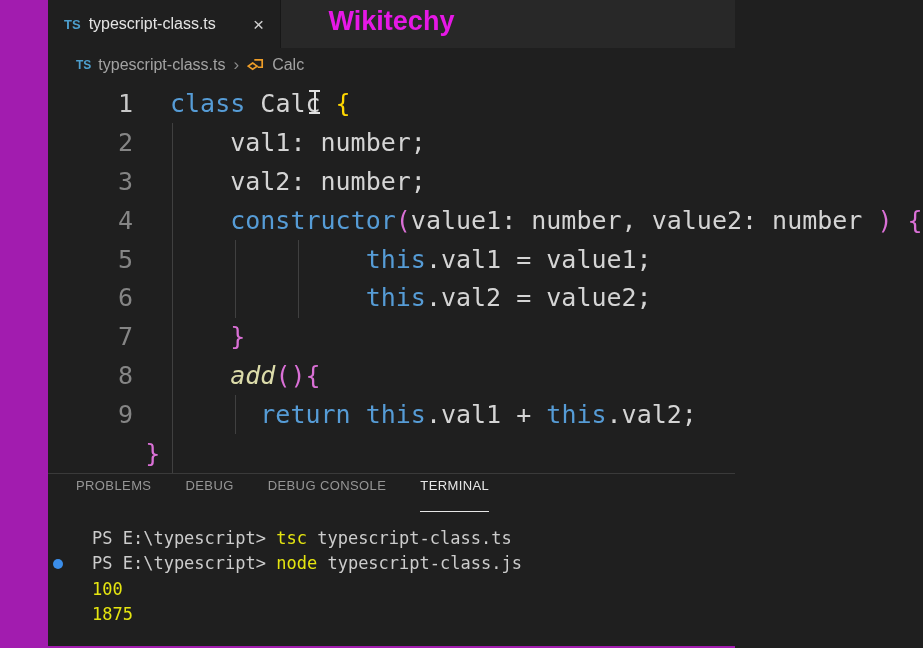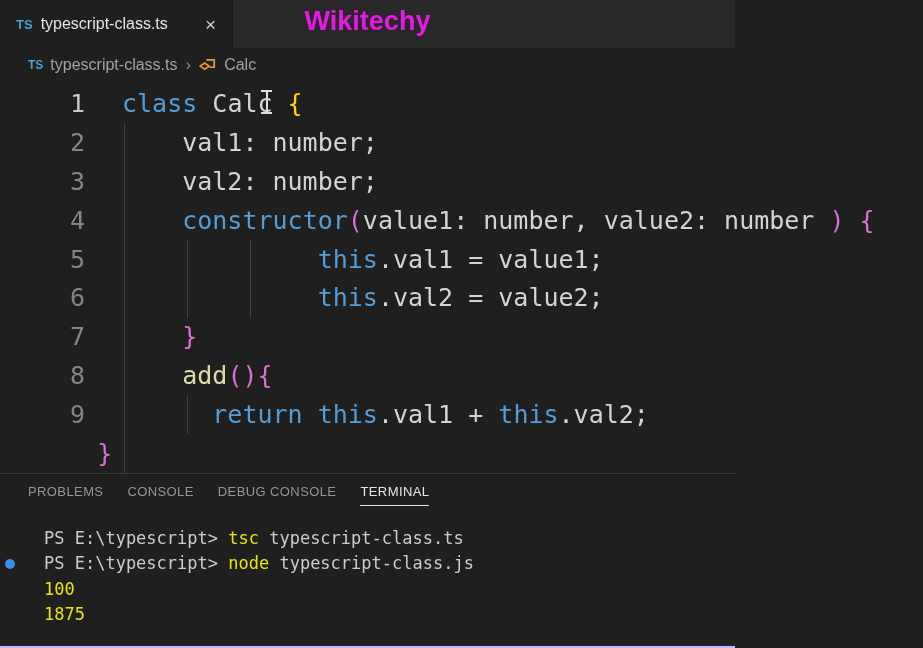--- a/index.html
+++ b/index.html
@@ -1,18 +1,18 @@
 <!DOCTYPE html>
 <html><head>
 <meta charset="utf-8">
 <style>
   * { margin:0; padding:0; box-sizing:border-box; }
   html,body { width:923px; height:648px; overflow:hidden; background:#1f1f1f;
               font-family:"Liberation Sans", sans-serif; }
-  .app { position:relative; width:735px; height:648px; background:#c4b5fd; }
+  .app { position:relative; width:735px; height:648px; background:#a21caf;padding-left:48px; }
 
   
   .tabbar { position:relative; height:48px; background:#282828; display:flex; align-items:stretch; }
   .tab { width:233px; background:#1f1f1f; display:flex; align-items:center; gap:8px;
          padding:0 12px 0 16px; border-right:1px solid #171717; cursor:pointer; }
   .ts-icon { color:#4d9fce; font-weight:bold; font-size:13px; letter-spacing:0px; }
   .tab-label { color:#e4e4e4; font-size:16px; white-space:nowrap; }
   .tab-close { margin-left:auto; color:#d0d0d0; font-size:19px; line-height:1; padding:2px 4px; }
   .watermark { position:absolute; left:50%; top:6px; transform:translateX(-50%);
                color:#e618e6; font-size:27px; font-weight:bold; }
@@ -27,34 +27,34 @@
   .editor { position:relative; height:391px; background:#1f1f1f; padding-top:2px;
             font-family:"DejaVu Sans Mono", monospace; font-size:25px; }
   .code-line { display:flex; height:38.9px; align-items:center; }
   .ln { width:85px; text-align:right; color:#858585; flex:none; }
   .ln.active { color:#c8c8c8; }
   .lc { margin-left:37px; white-space:pre; }
   .tok-kw { color:#569cd6; }
   .tok-pl { color:#d4d4d4; }
   .tok-b1 { color:#ffd700; }
   .tok-b2 { color:#da70d6; }
-  .tok-fn { color:#dcdcaa; }
+  .tok-fn { color:#dcdcaa;font-style:italic; }
   .indent-guide { position:absolute; width:1px; background:#404040; }
   .ig0 { left:124px; top:41px; height:350px; }
   .ig4a { left:187px; top:158px; height:78px; }
   .ig4b { left:187px; top:313px; height:39px; }
   .ig8 { left:250px; top:158px; height:78px; }
   .ibeam { position:absolute; left:261px; top:8px; width:11px; height:24px; }
   .ibeam::before, .ibeam::after { content:""; position:absolute; left:0; width:11px; height:2px; background:#e0e0e0; }
   .ibeam::before { top:0; } .ibeam::after { bottom:0; }
   .ibeam i { position:absolute; left:4.5px; top:1px; width:2px; height:22px; background:#e0e0e0; }
 
   
   .panel { height:173px; background:#1f1f1f; border-top:1px solid #3a3a3a; }
-  .panel-tabs { display:flex; align-items:center; gap:24px; height:38px; padding-left:28px; }
+  .panel-tabs { display:flex; gap:34px; height:38px; padding-left:28px; }
   .panel-tab { font-size:13px; letter-spacing:0.4px; color:#969696; cursor:pointer;
                padding:4px 0 6px 0; border-bottom:1.5px solid transparent; }
   .panel-tab.active { color:#e7e7e7; border-bottom-color:#e7e7e7; }
   .terminal { position:relative; margin-top:14px; padding-left:28px;
               font-family:"DejaVu Sans Mono", monospace; font-size:17px; }
   .term-line { height:25.3px; line-height:25.3px; white-space:pre;margin-left:16px; }
   .tok-w { color:#cccccc; }
   .tok-y { color:#e5e510; }
   .cmd-dot { position:absolute; left:5px; top:33px; width:10px; height:10px;
              border-radius:50%; background:#3b8eea; }
@@ -133,21 +133,21 @@
     <div class="indent-guide ig4b"></div>
     <div class="indent-guide ig8"></div>
     <div class="ibeam">
         <i></i>
       </div>
   </div>
 
   <div class="panel">
     <div class="panel-tabs" id="panel-tabs">
         <div class="panel-tab">PROBLEMS</div>
-        <div class="panel-tab">CONSOLE</div>
+        <div class="panel-tab">DEBUG</div>
         <div class="panel-tab">DEBUG CONSOLE</div>
         <div class="panel-tab active">TERMINAL</div>
       </div>
     <div class="terminal">
       <div class="cmd-dot"></div>
       <div id="terminal-lines">
           <div class="term-line"><span class="tok-w">PS E:\typescript&gt; </span><span class="tok-y">tsc</span><span class="tok-w"> typescript-class.ts</span></div>
           <div class="term-line"><span class="tok-w">PS E:\typescript&gt; </span><span class="tok-y">node</span><span class="tok-w"> typescript-class.js</span></div>
           <div class="term-line"><span class="tok-y">100</span></div>
           <div class="term-line"><span class="tok-y">1875</span></div>

